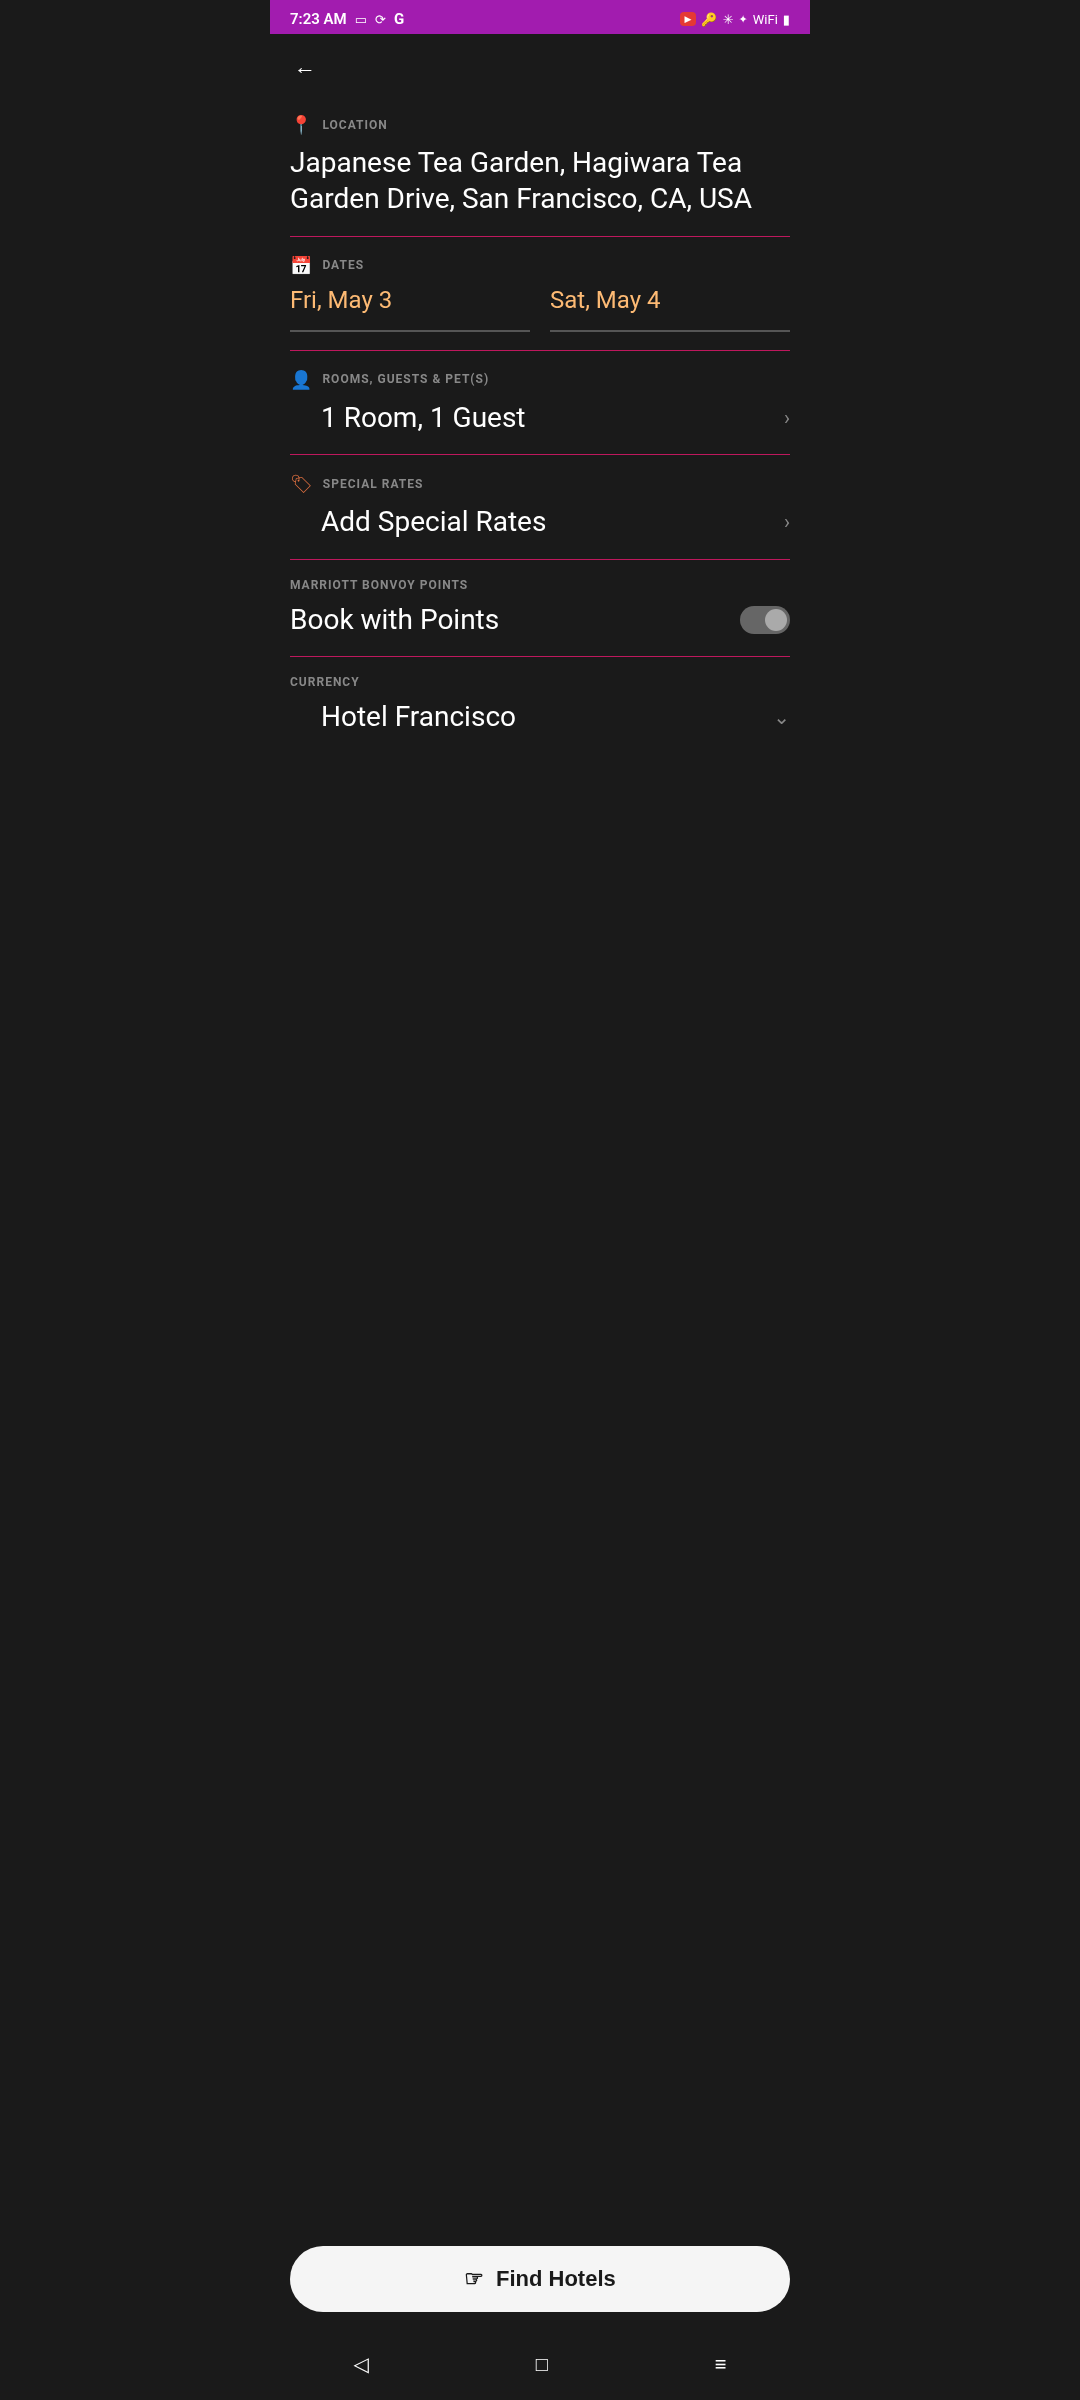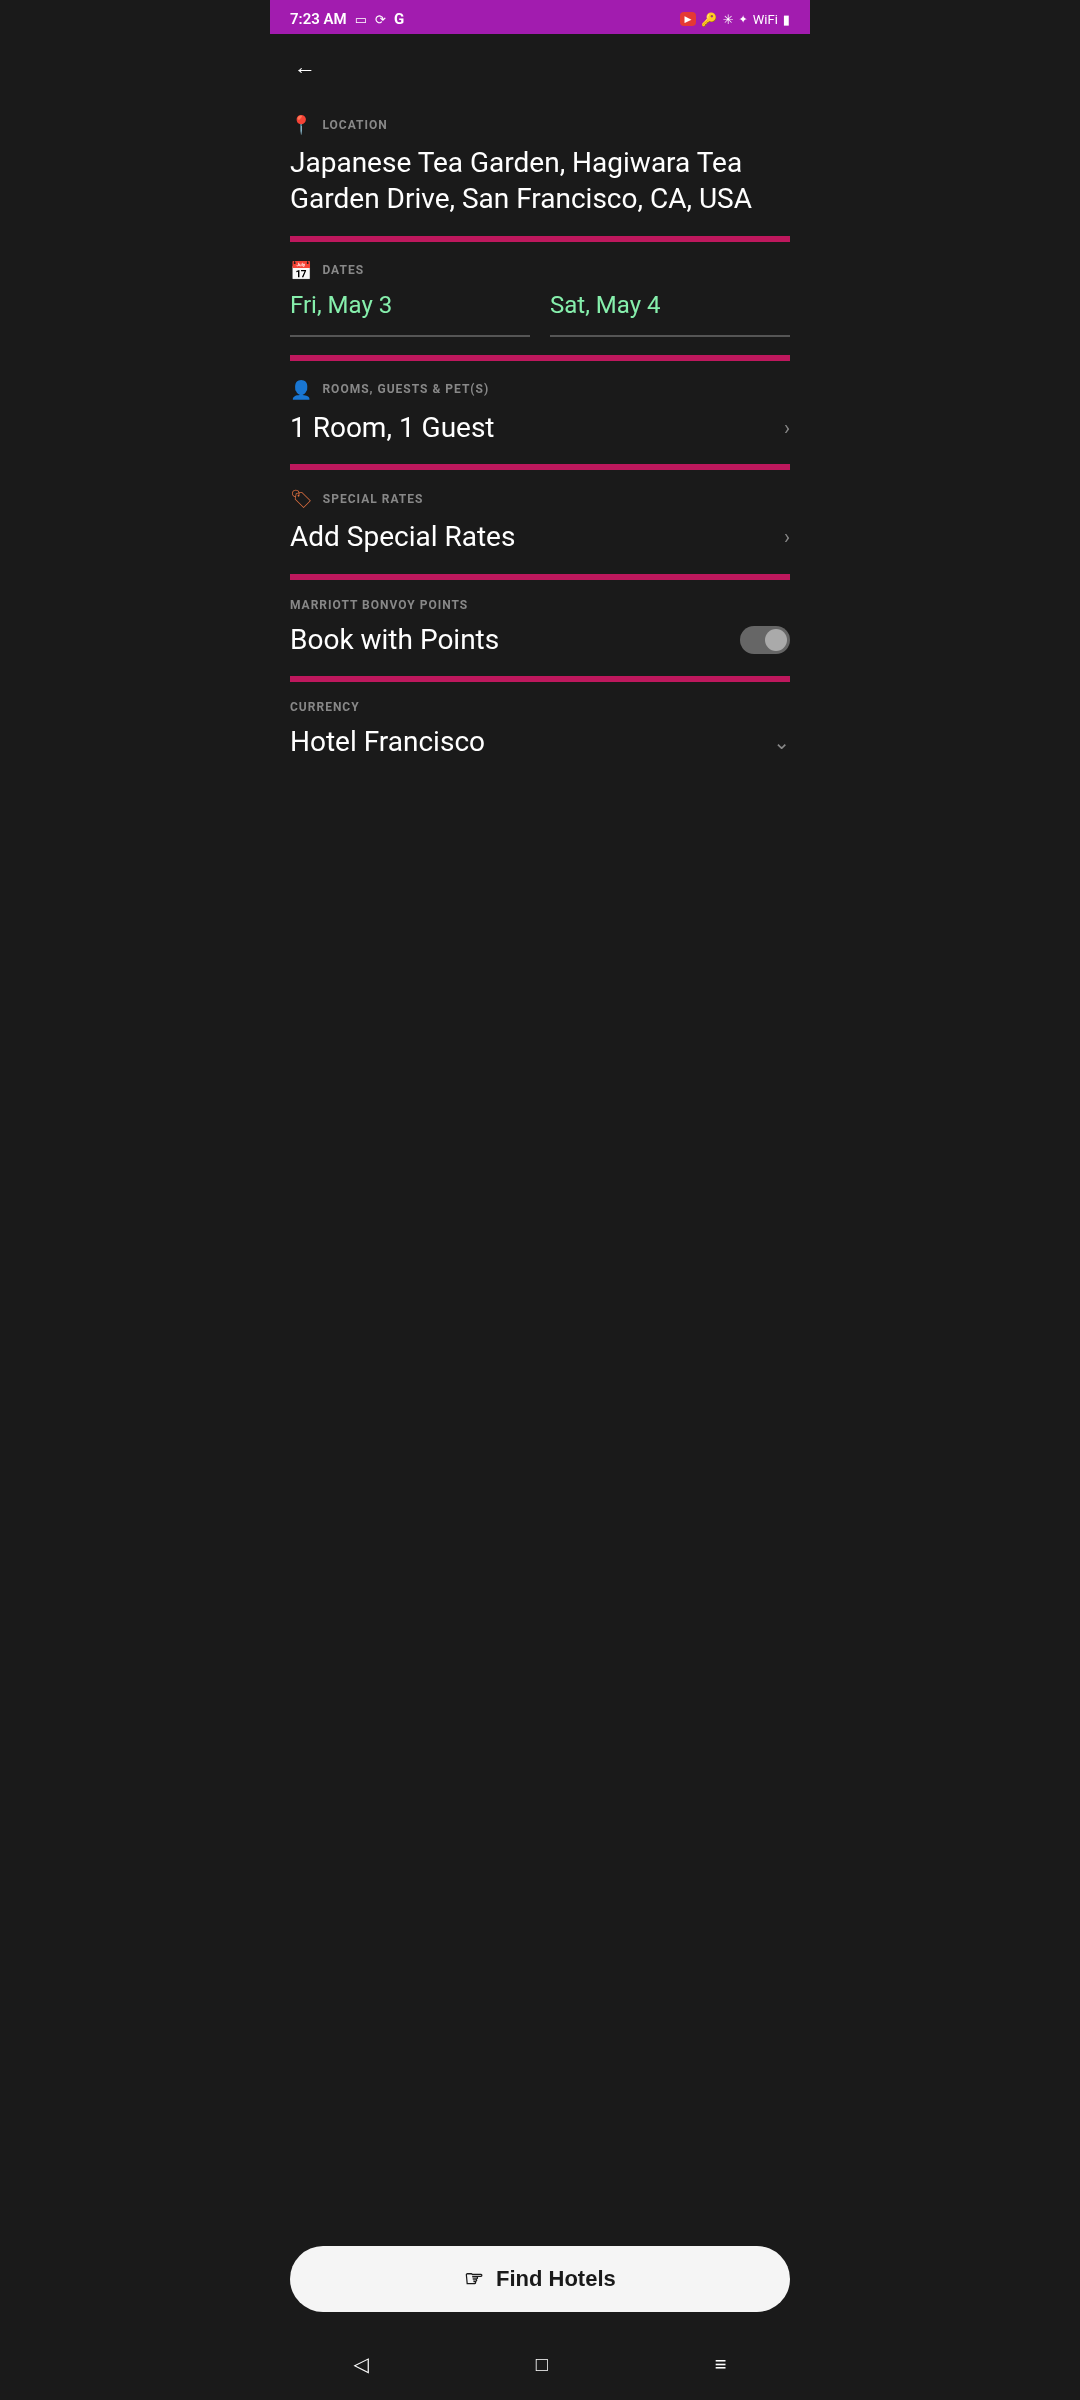--- a/index.html
+++ b/index.html
@@ -76,21 +76,21 @@
       padding: 4px;
     }
 
     .content-area {
       flex: 1;
       padding: 0 20px;
       overflow-y: auto;
     }
 
     .section {
-      border-bottom: 6px solid #be185d;
+      border-bottom: 1px solid #be185d;
       padding: 18px 0;
     }
 
     .section:last-child {
       border-bottom: none;
     }
 
     .section-label {
       display: flex;
       align-items: center;
@@ -134,28 +134,29 @@
     }
 
     .date-col:last-child {
       border-bottom: 2px solid #555555;
       padding-bottom: 16px;
     }
 
     .date-value {
       font-size: 24px;
       font-weight: 400;
-      color: #86efac;
+      color: #fdba74;
     }
 
     .row-with-chevron {
       display: flex;
       justify-content: space-between;
       align-items: center;
       cursor: pointer;
+      margin-left: 31px;
     }
 
     .chevron-right {
       color: #888888;
       font-size: 20px;
     }
 
     .chevron-down {
       color: #888888;
       font-size: 20px;

